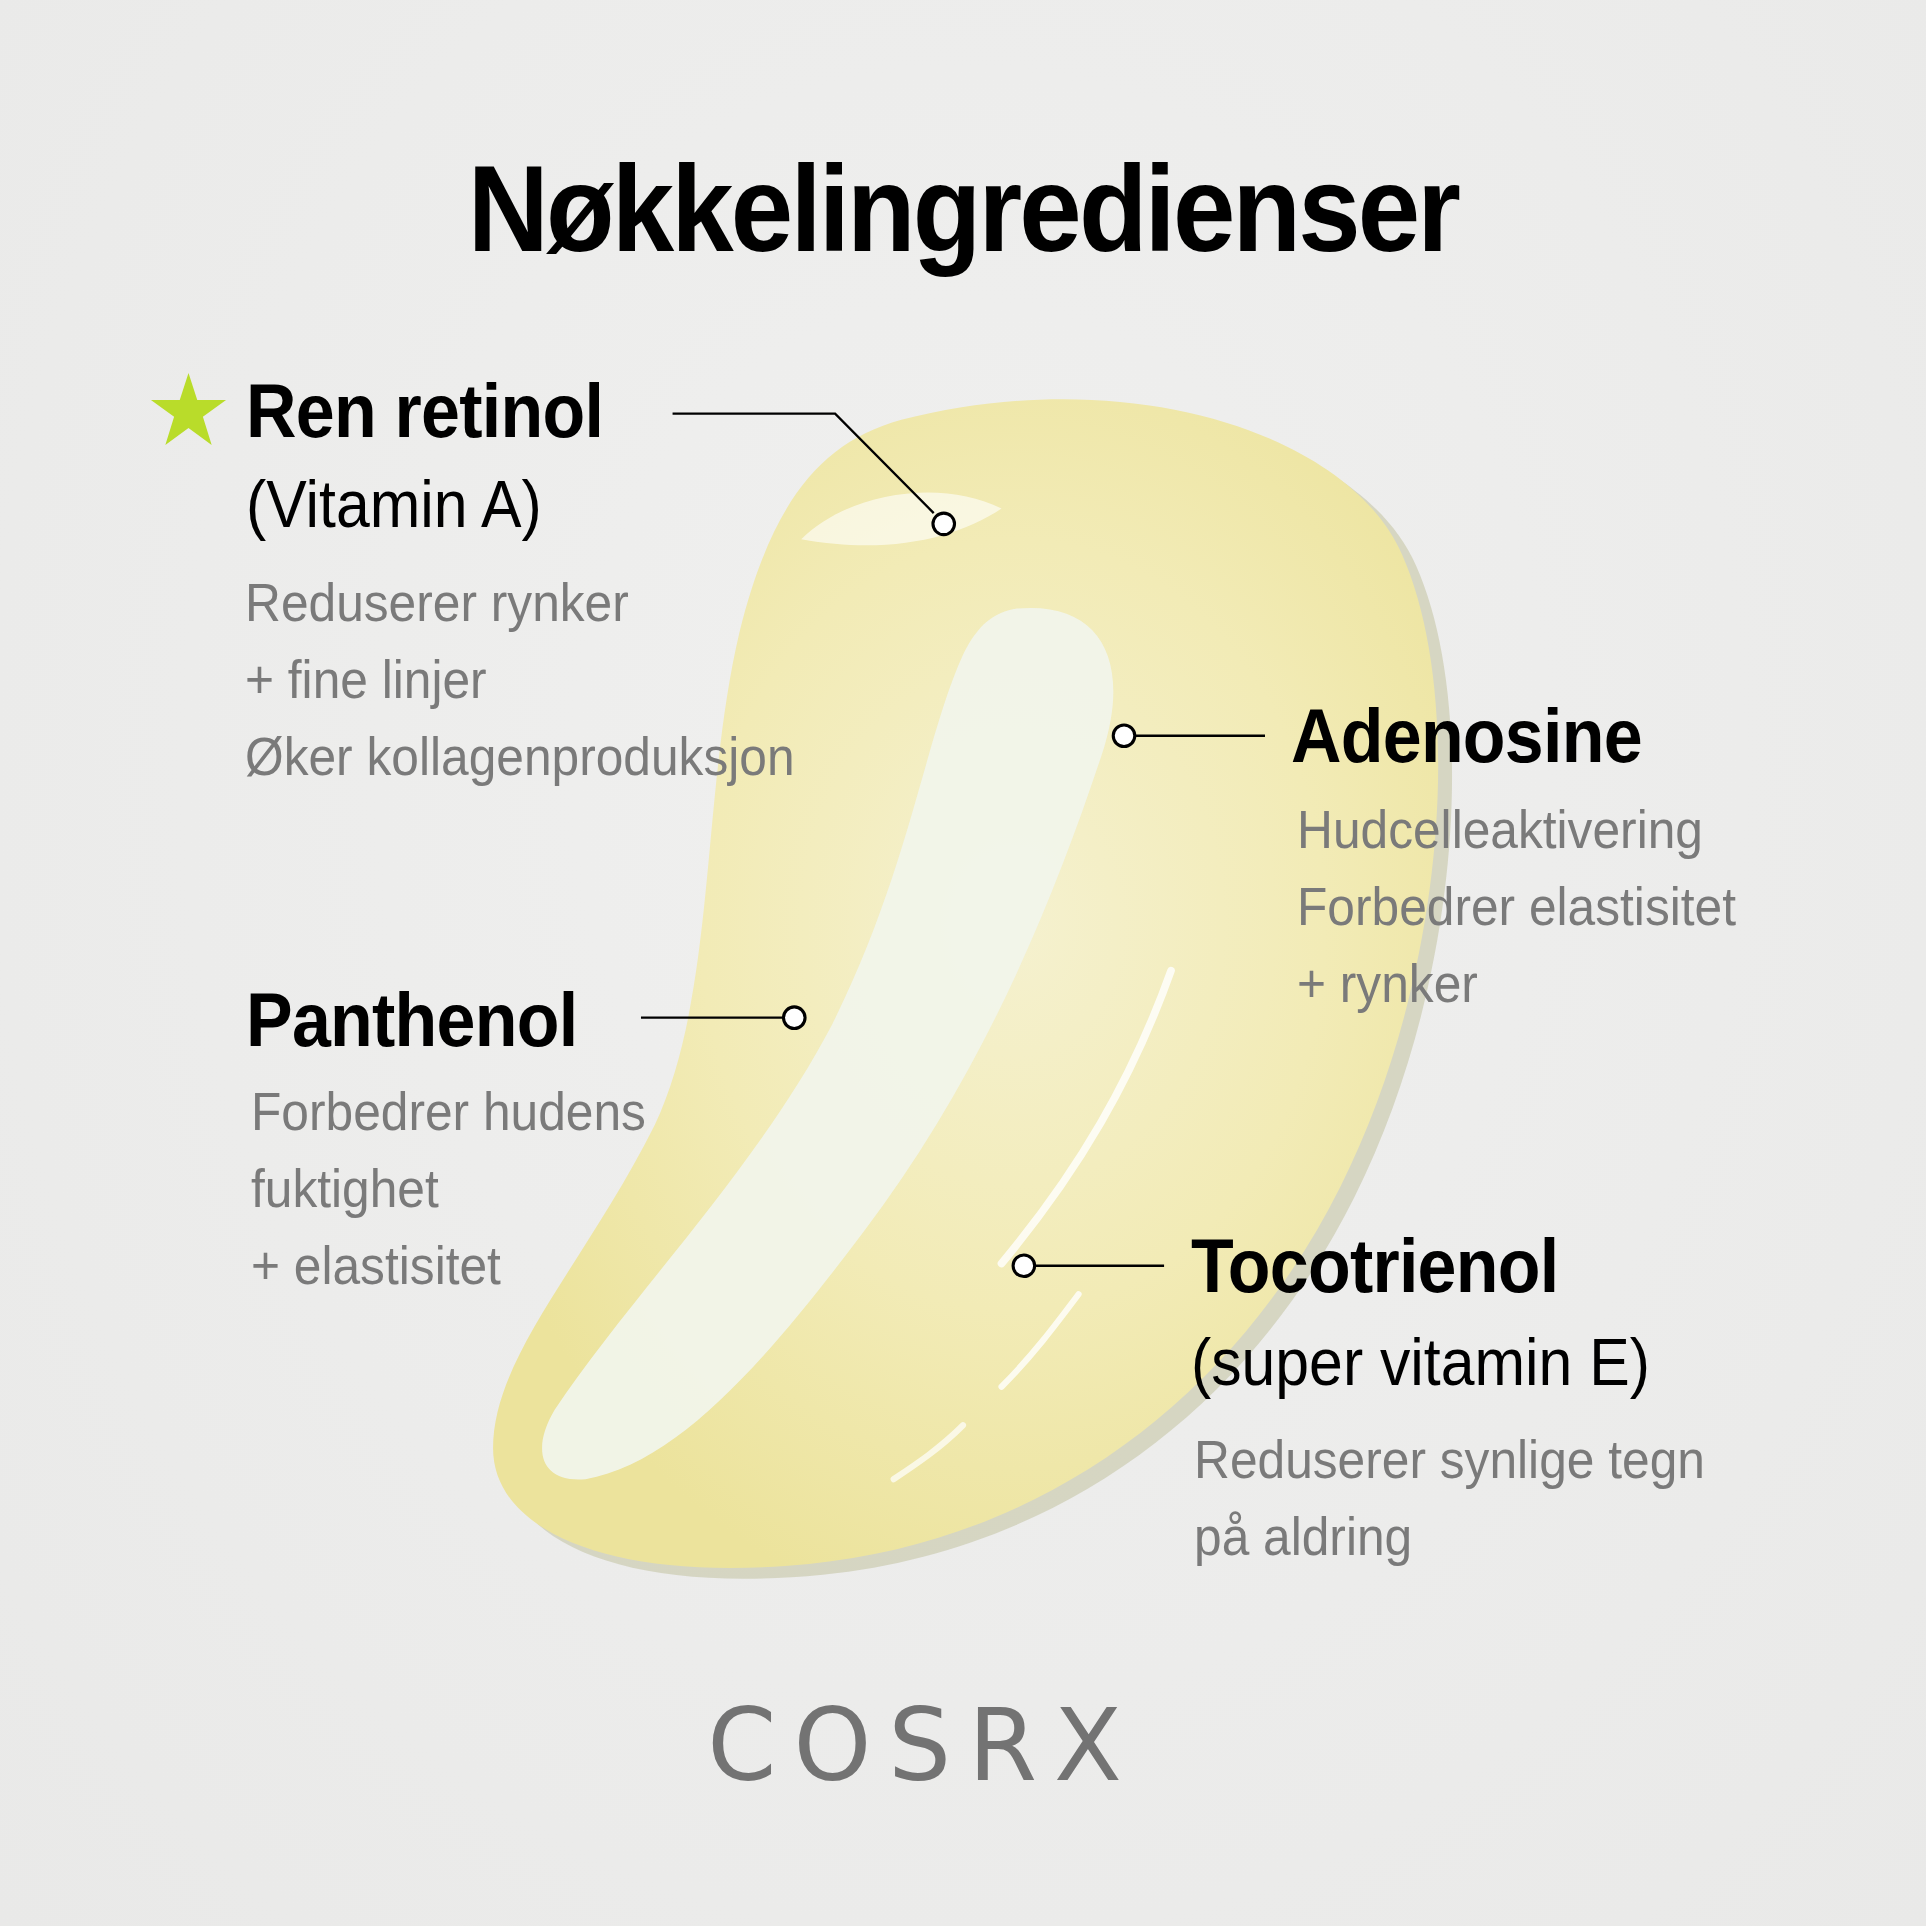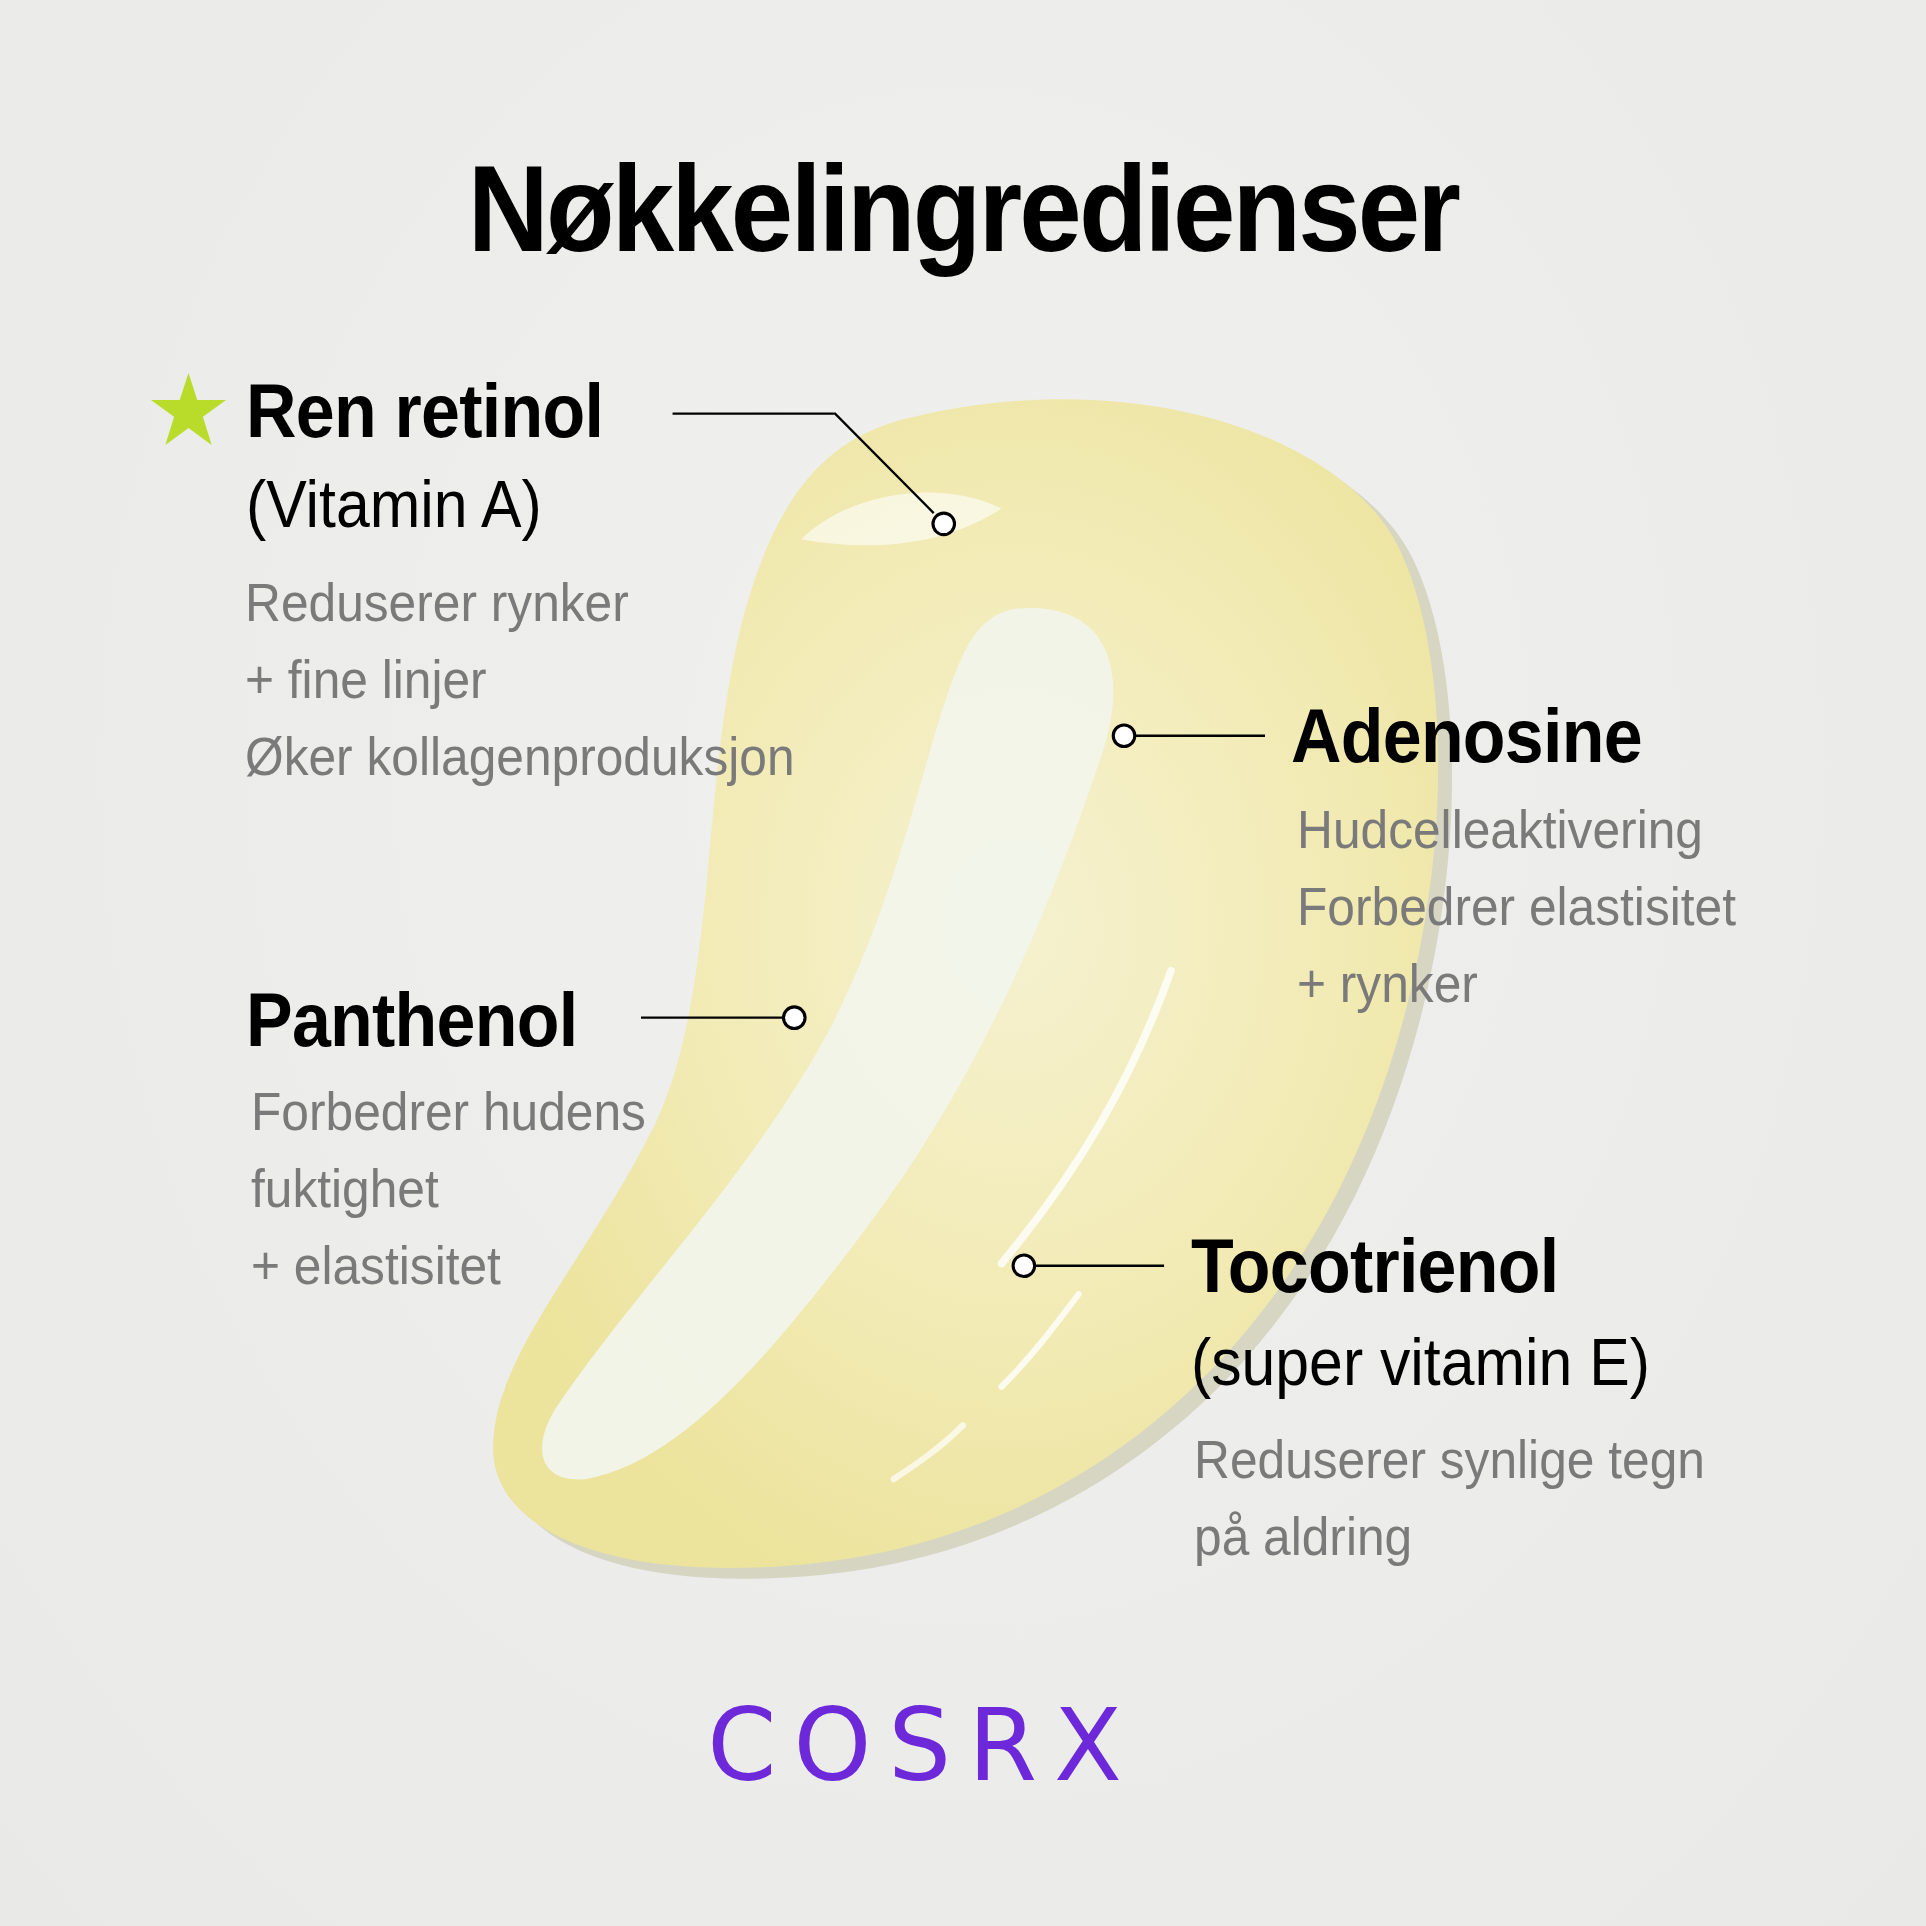--- a/index.html
+++ b/index.html
@@ -4,21 +4,21 @@
 <style>
   html,body{margin:0;padding:0;}
   body{width:1926px;height:1926px;position:relative;overflow:hidden;background:#ececec;font-family:"Liberation Sans","DejaVu Sans",sans-serif;}
   .bg{position:absolute;inset:0;background:radial-gradient(ellipse at 50% 40%,#f0f0ef 0%,#e9e9e8 100%);}
   .blob{position:absolute;}
   .abs{position:absolute;white-space:nowrap;}
   .title{left:0;width:1926px;top:139px;text-align:center;font-weight:bold;font-size:122px;letter-spacing:-3.1px;color:#000;transform:scaleX(0.92);}
   .head{font-weight:bold;font-size:76px;color:#000;letter-spacing:-0.8px;line-height:77px;transform-origin:left top;transform:scaleX(0.92);}
   .sub{font-size:66px;color:#000;line-height:77px;transform-origin:left top;transform:scaleX(0.92);}
   .desc{font-size:54px;color:#7a7a7a;line-height:77px;transform-origin:left top;transform:scaleX(0.92);}
-  .logo{left:0;width:1846px;top:1688px;text-align:center;font-size:99px;letter-spacing:17px;color:#6d28d9;font-family:"DejaVu Sans",sans-serif;}
+  .logo{left:0;width:1846px;top:1688px;text-align:center;font-size:99px;letter-spacing:17px;color:#737373;font-family:"DejaVu Sans",sans-serif;}
   svg.overlay{position:absolute;left:0;top:0;}
 </style>
 </head>
 <body>
 
 <div class="bg"></div>
 
 <svg class="blob" width="1926" height="1926" viewBox="0 0 2500 2500">
   <defs>
     <radialGradient id="cg" cx="0.55" cy="0.45" r="0.6">

